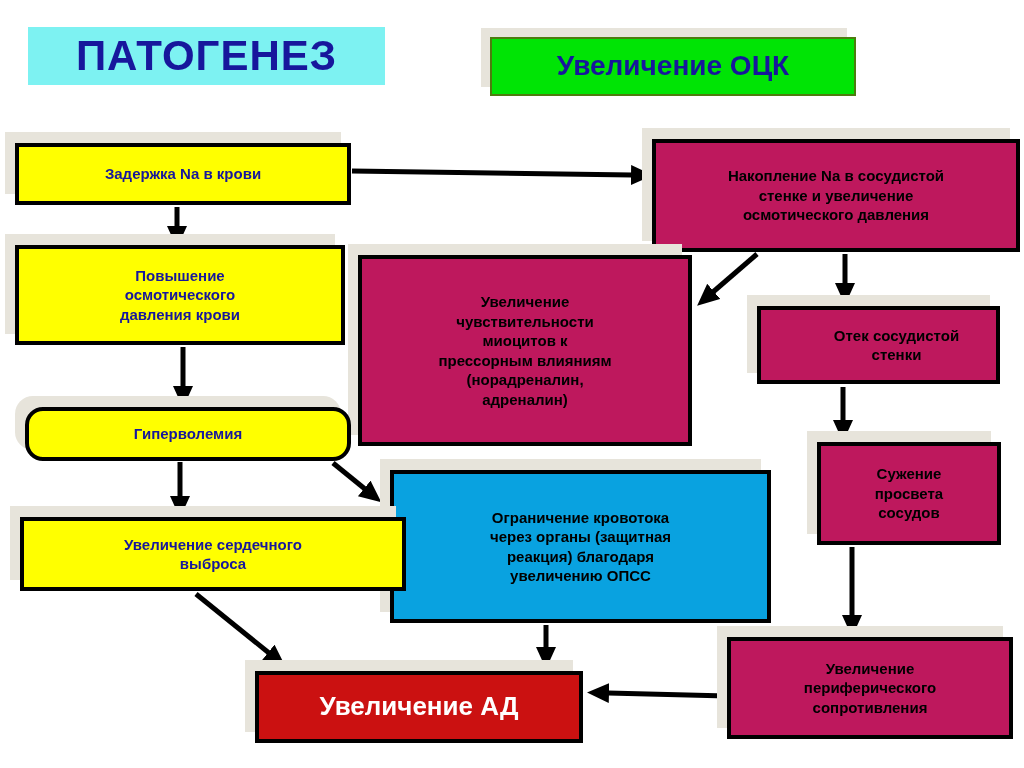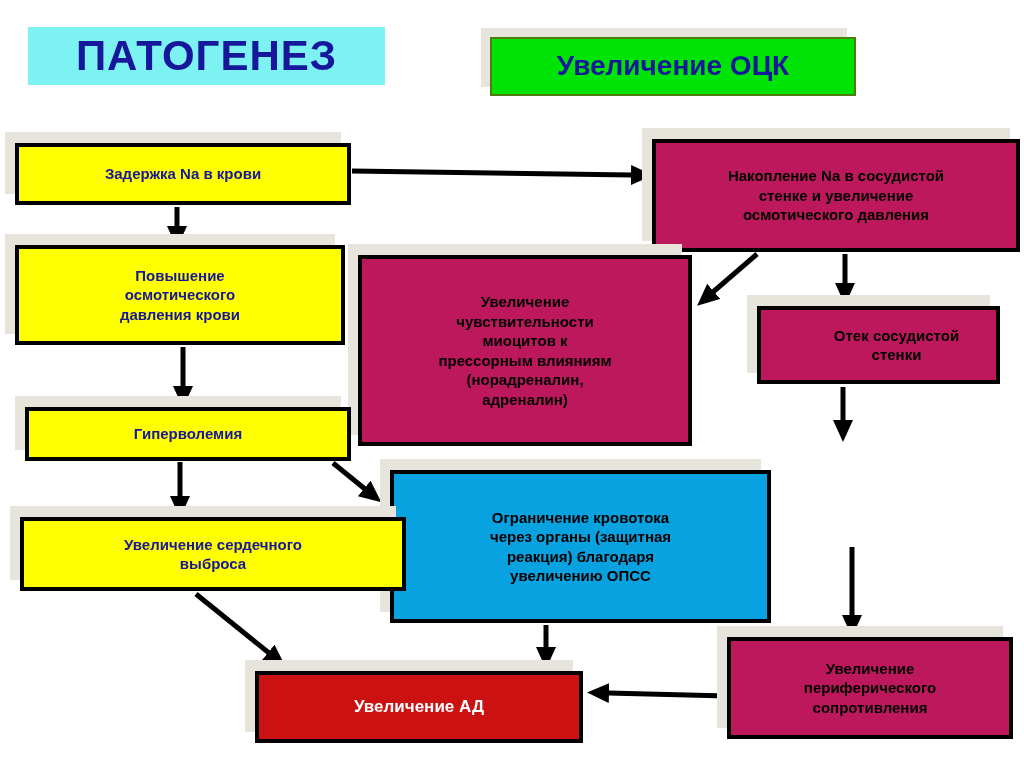--- a/index.html
+++ b/index.html
@@ -27,40 +27,40 @@
     text-align: center;
     border: 4px solid #000000;
     box-shadow: -10px -11px 0 #e7e4db;
     font-size: 15px;
     line-height: 1.3;
   }
   .node span { white-space: pre-line; display: block; width: 100%; }
   .yellow { background: #ffff00; color: #17179c; }
   .cyan   { background: #be185d; color: #000000; }
   .blue   { background: #09a2e0; color: #000000; }
-  .red    { background: #cb1111; color: #ffffff; font-size: 17px; }
+  .red    { background: #cb1111; color: #ffffff; font-size: 26px; }
   .title-box {
     background: #7df2f2; color: #17179c;
     border: none; box-shadow: none;
     font-size: 42px; letter-spacing: 1px;
     left: 28px; top: 27px; width: 357px; height: 58px;
   }
   .green-box {
     background: #00e405; color: #17179c;
     border: 2px solid #4d7c0f;
     box-shadow: -9px -9px 0 #e7e4db;
     font-size: 28px;
     left: 490px; top: 37px; width: 366px; height: 59px;
   }
   .n-zaderzhka   { left: 15px;  top: 143px; width: 336px; height: 62px;  }
   .n-nakoplenie  { left: 652px; top: 139px; width: 368px; height: 113px; }
   .n-povyshenie  { left: 15px;  top: 245px; width: 330px; height: 100px; }
   .n-chuvstv     { left: 358px; top: 255px; width: 334px; height: 191px; }
   .n-otek        { left: 757px; top: 306px; width: 243px; height: 78px; padding-left: 36px;  }
-  .n-gipervol    { left: 25px;  top: 407px; width: 326px; height: 54px;  }
+  .n-gipervol    { left: 25px;  top: 407px; width: 326px; height: 54px; border-radius: 18px;  }
   .n-suzhenie    { left: 817px; top: 442px; width: 184px; height: 103px; }
   .n-ogranich    { left: 390px; top: 470px; width: 381px; height: 153px; }
   .n-serdechny   { left: 20px;  top: 517px; width: 386px; height: 74px; justify-content: center;  }
   .n-perifer     { left: 727px; top: 637px; width: 286px; height: 102px; }
   .n-ad          { left: 255px; top: 671px; width: 328px; height: 72px;  }
 </style>
 </head>
 <body>
 
 <div class="canvas">
@@ -120,20 +120,25 @@
 
   <div class="node cyan n-otek">
     <span>Отек сосудистой
 стенки</span>
   </div>
 
   <div class="node yellow n-gipervol">
     <span>Гиперволемия</span>
   </div>
 
+  <div class="node cyan n-suzhenie">
+    <span>Сужение
+просвета
+сосудов</span>
+  </div>
 
   <div class="node blue n-ogranich">
     <span>Ограничение кровотока
 через органы (защитная
 реакция) благодаря
 увеличению ОПСС</span>
   </div>
 
   <div class="node yellow n-serdechny">
     <span>Увеличение сердечного

